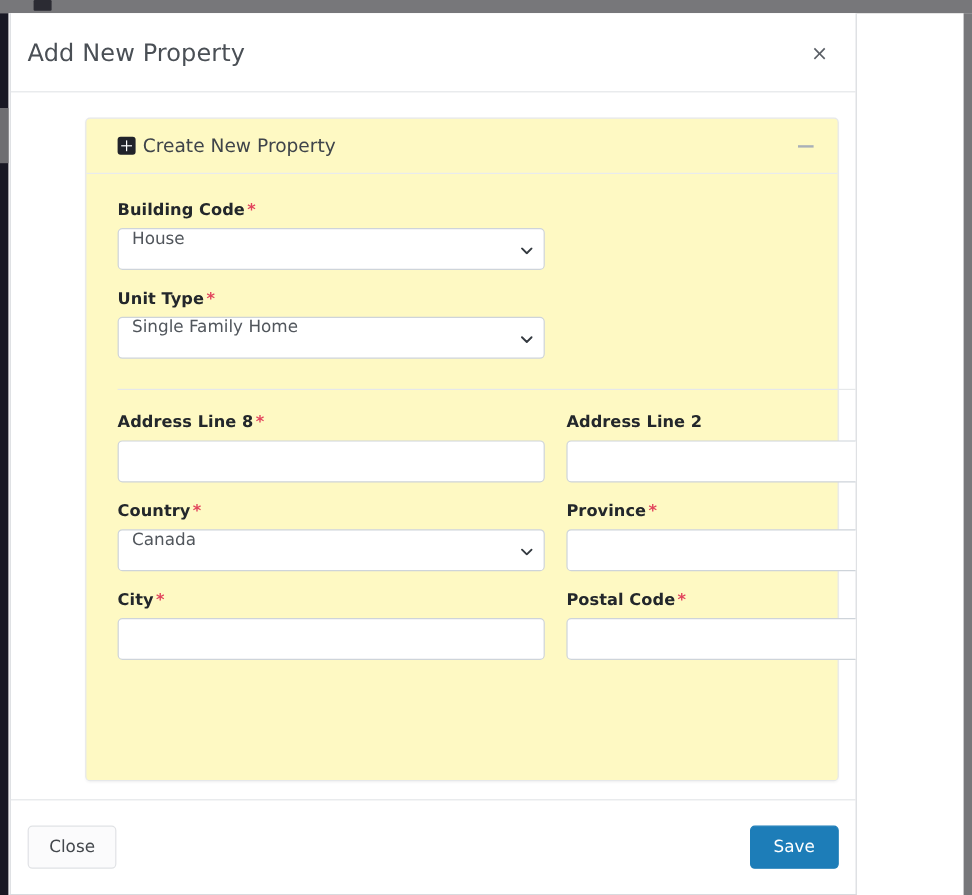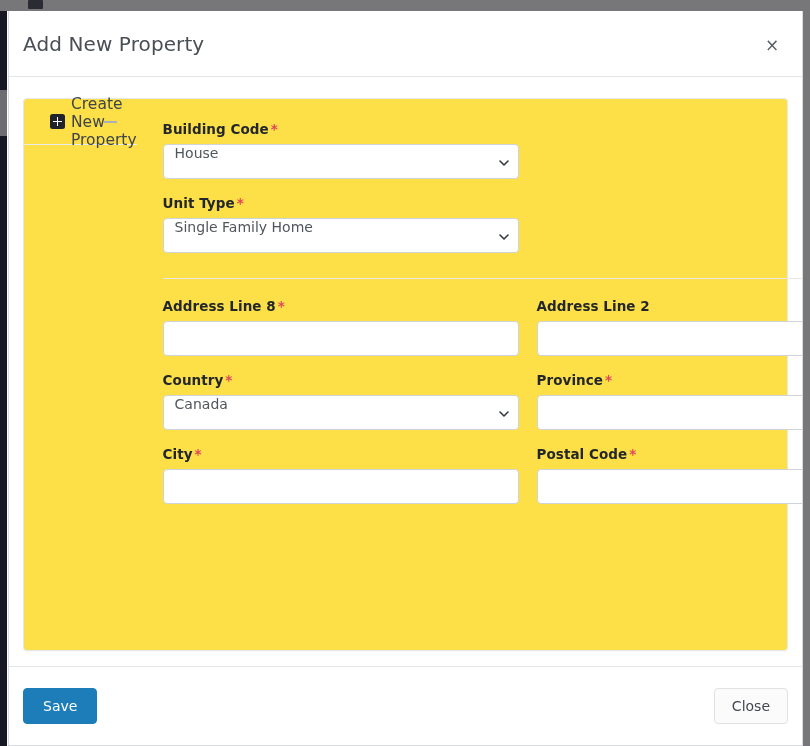--- a/index.html
+++ b/index.html
@@ -41,21 +41,21 @@
   #bg-right-strip {
     position: absolute; left: 803px; top: 11px;
     width: 7px; height: 735px;
     background: #77777a;
   }
 
   
   #modal {
     position: absolute;
     left: 8px; top: 11px;
-    width: 795px; height: 735px;
+    width: 706px; height: 735px;
     background: #ffffff;
     border: 1px solid #d8dade;
     border-top: none;
     display: flex;
     flex-direction: column;
   }
 
   
   #modal-header {
     position: relative;
@@ -89,24 +89,26 @@
   #modal-body {
     flex: 1 1 auto;
     padding: 21px 14px 0 14px;
     overflow: hidden;
   }
 
   
   #property-card {
     border: 1px solid #e6e8ea;
     border-radius: 4px;
-    background: #fde047;
+    background: #fef9c3;
     box-shadow: 0 1px 2px rgba(0,0,0,0.035);
     height: 553px;
     display: flex;
+    flex-direction: column;
+    margin-left: 48px;
   }
   #card-header {
     position: relative;
     height: 46px;
     flex: 0 0 46px;
     border-bottom: 1px solid #e9ebed;
     display: flex;
     align-items: center;
     padding-left: 26px;
   }
@@ -367,17 +369,17 @@
               <input class="text-input" type="text" value="" style="">
             </div>
           </div>
         </div>
 
       </div>
     </div>
   </div>
 
   <div id="modal-footer">
+    <button id="close-button">Close</button>
     <button id="save-button">Save</button>
-    <button id="close-button">Close</button>
   </div>
 
 </div>
 
 </body></html>

